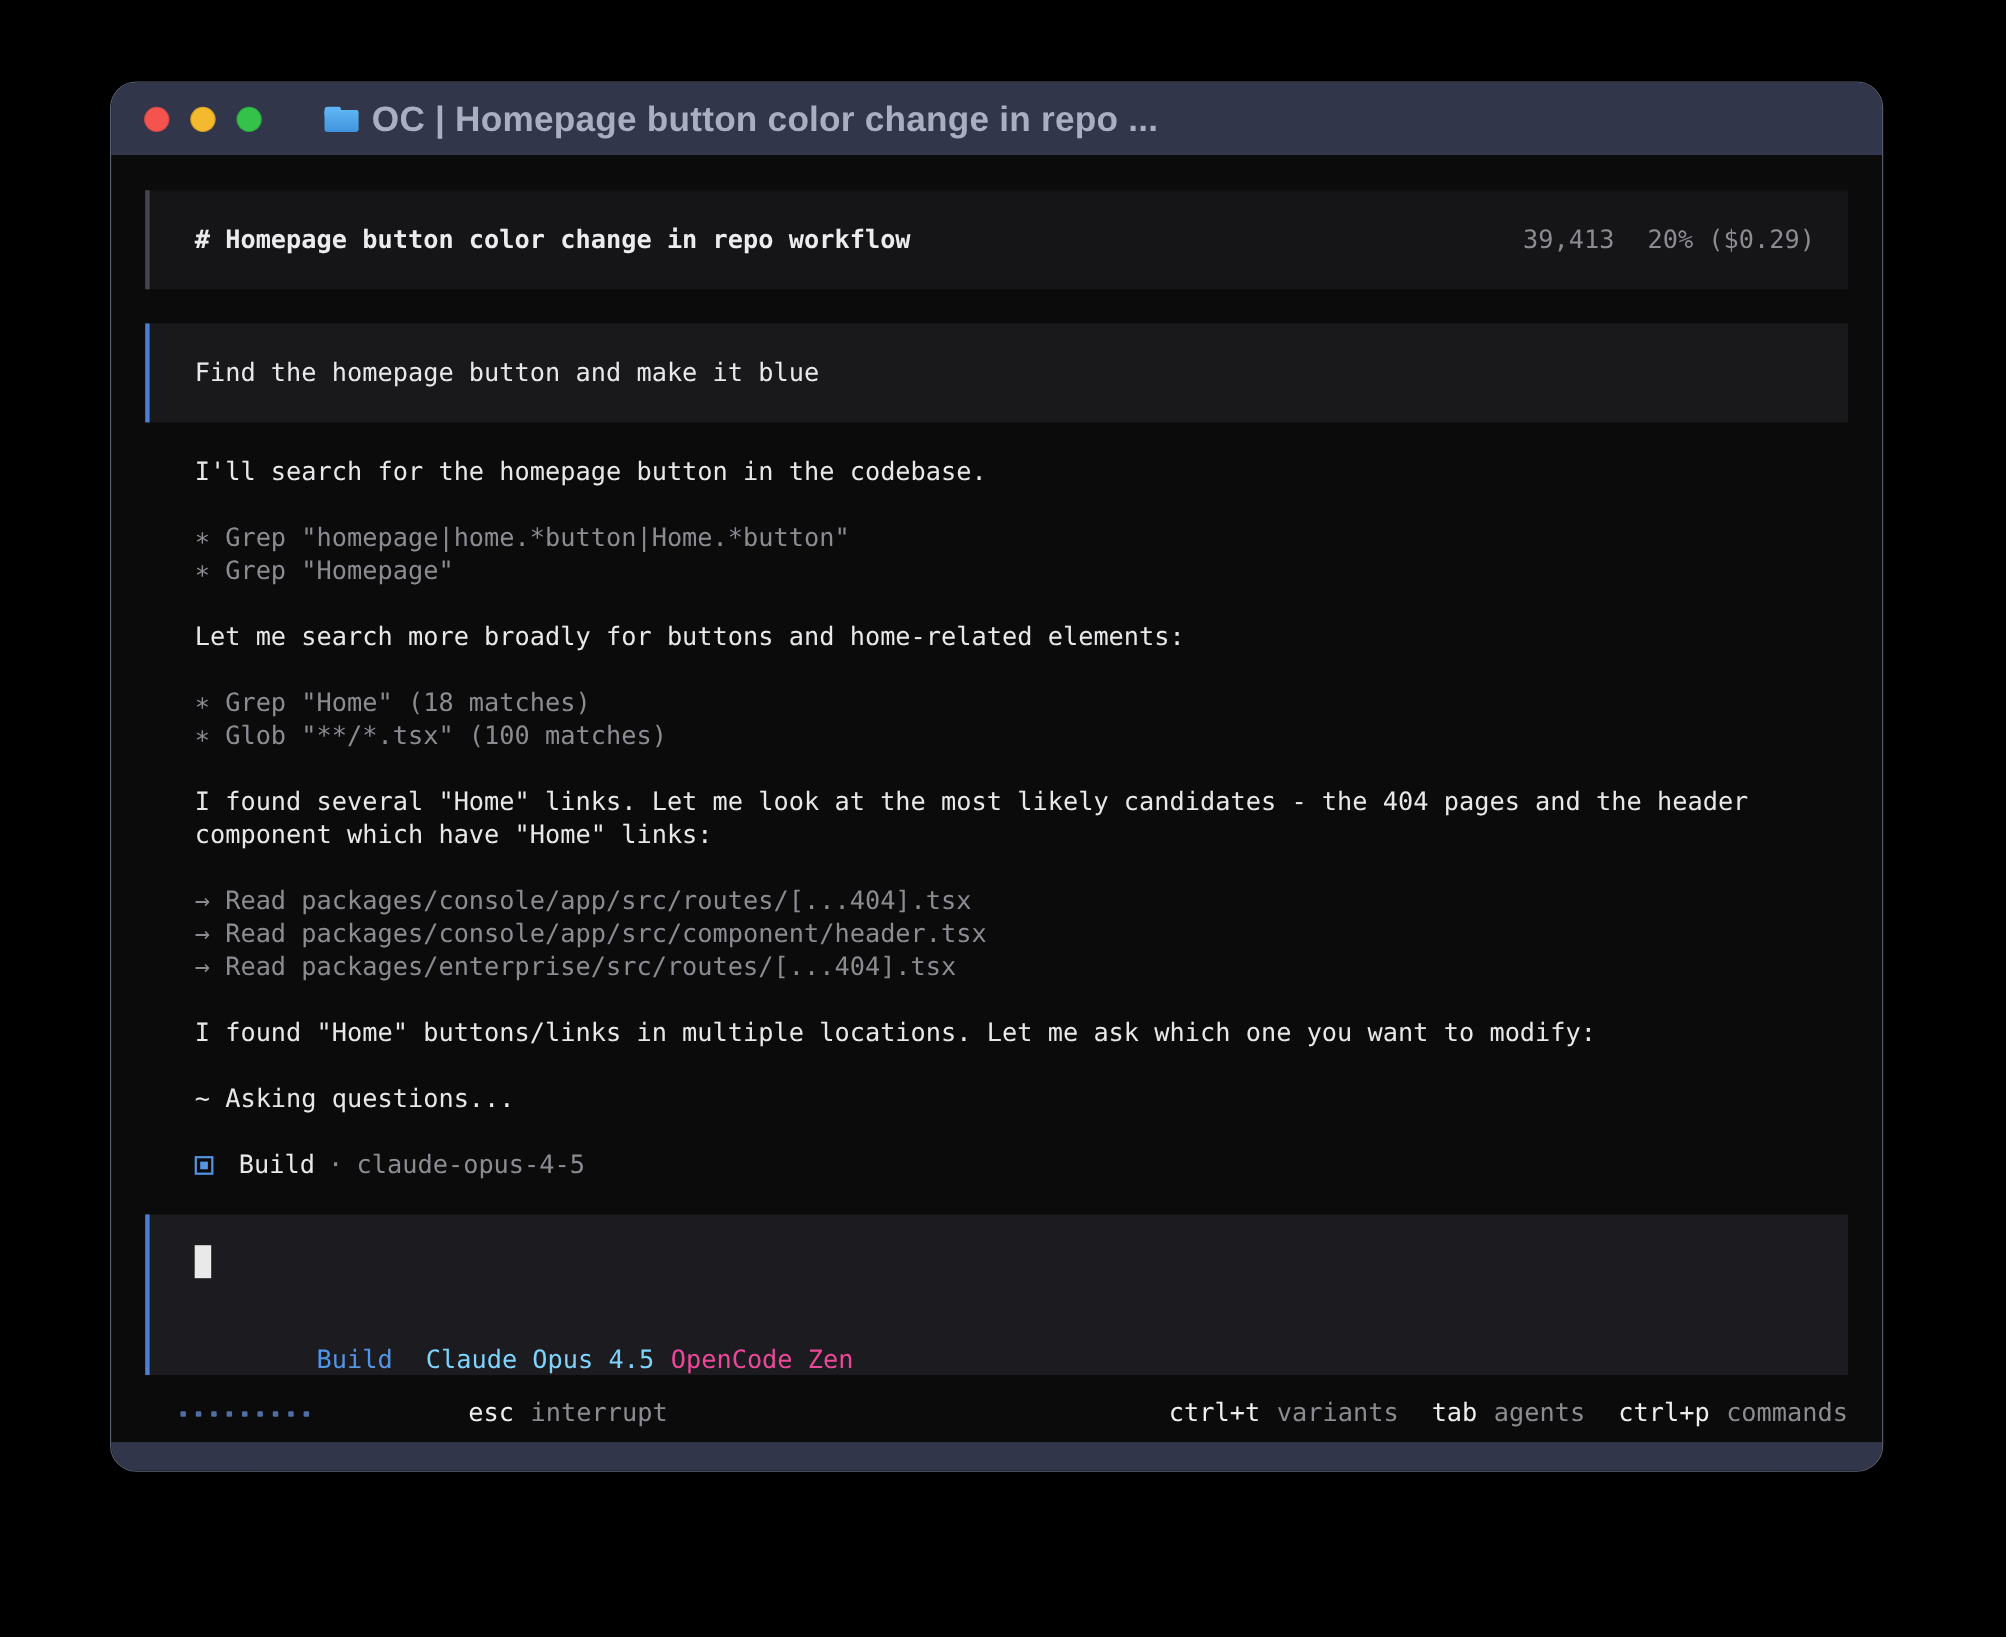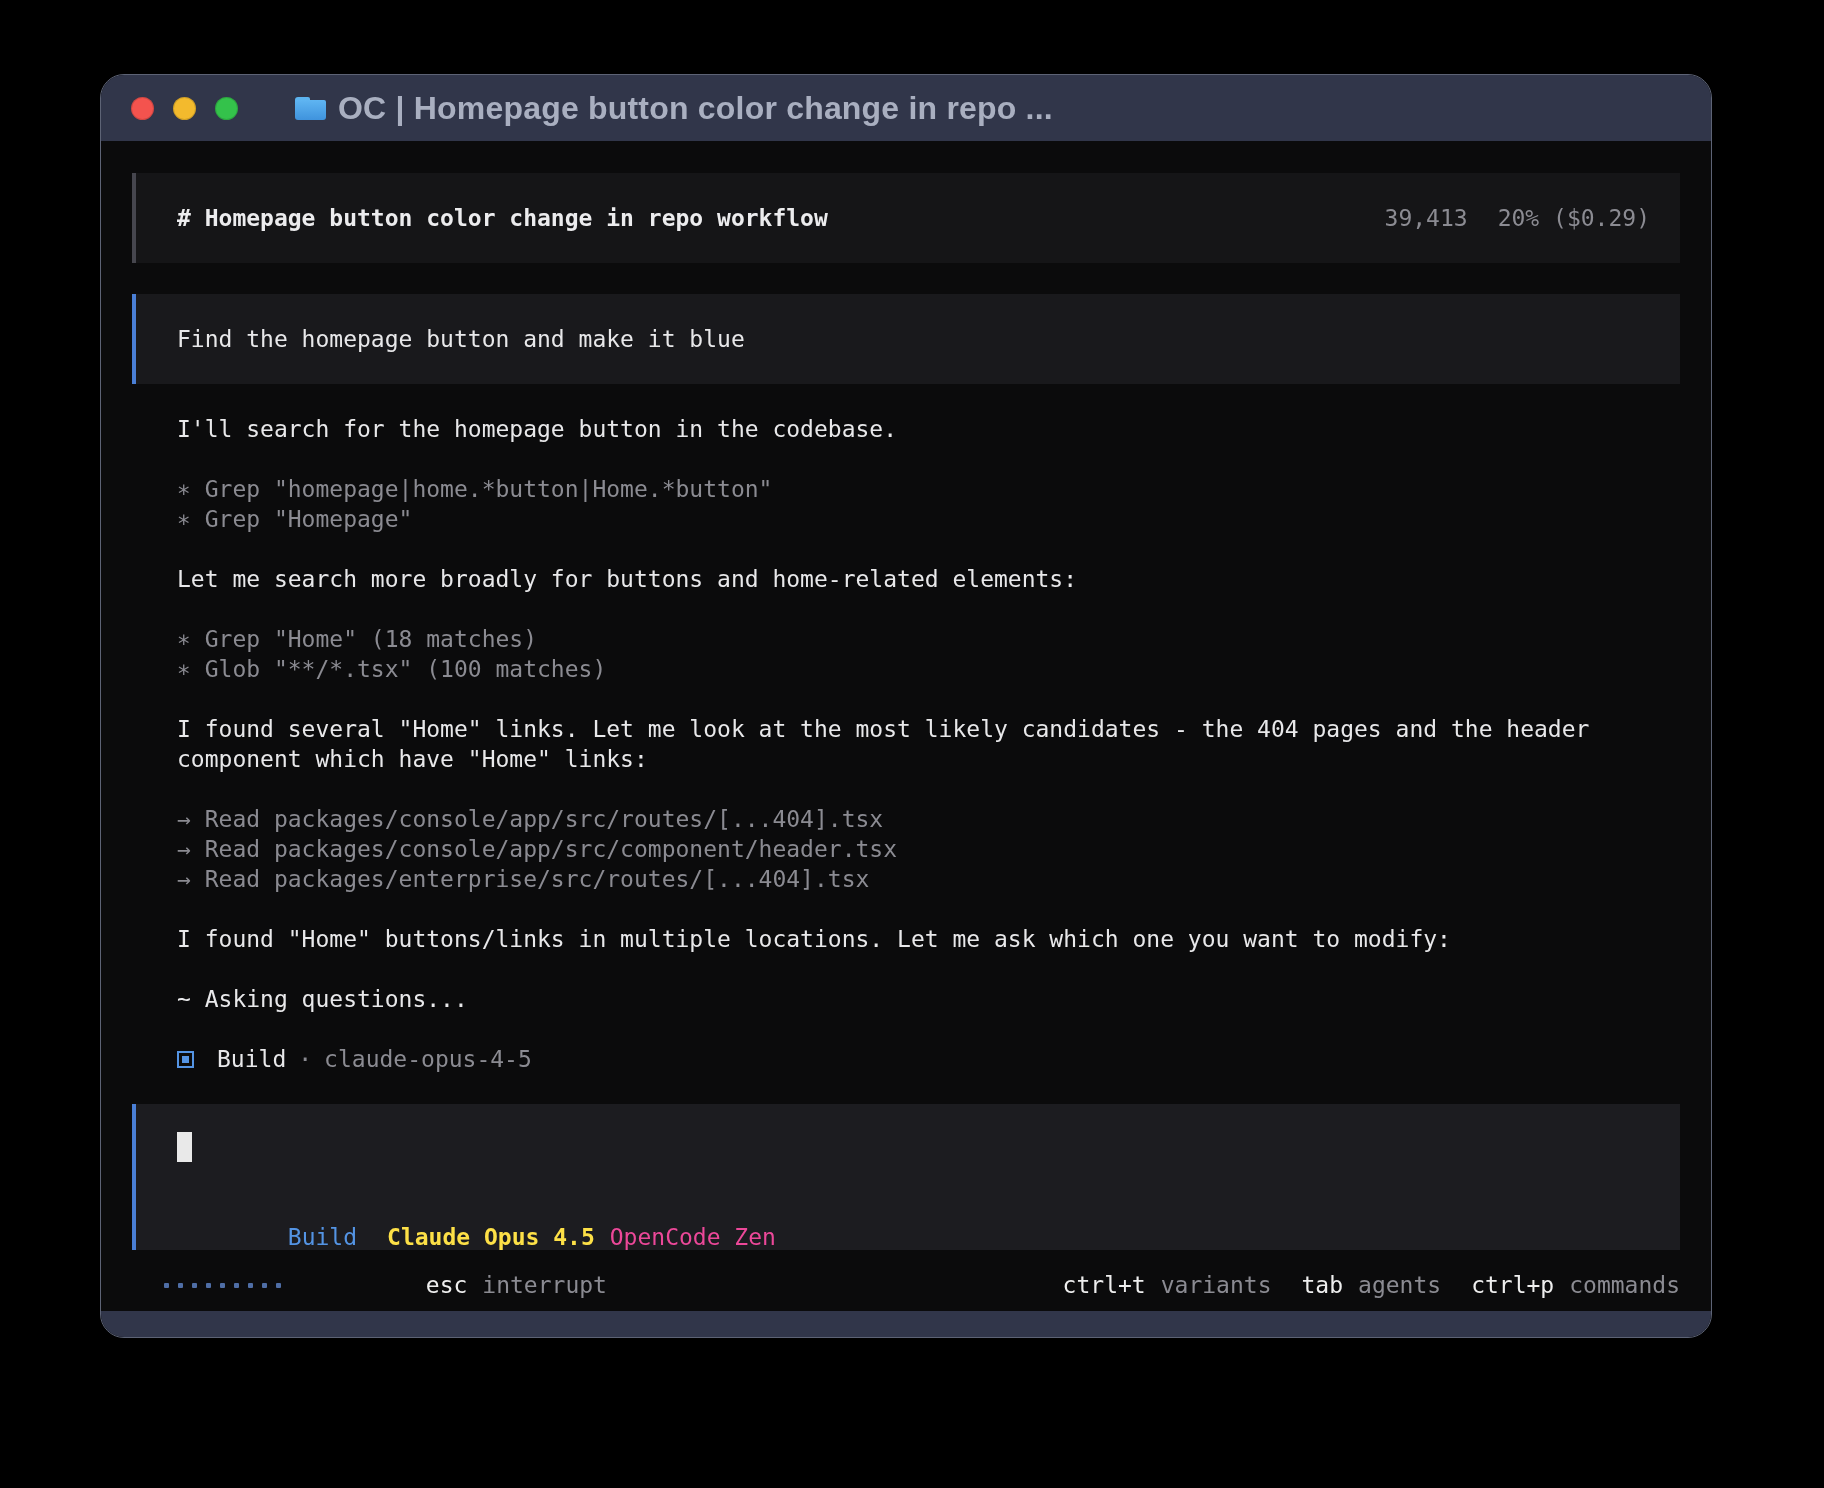--- a/index.html
+++ b/index.html
@@ -124,21 +124,21 @@
     background: #1c1c20;
     border-left: 4px solid #4a7fd6;
     padding: 28px 30px 28px 41px;
     display: flex;
     flex-direction: column;
   }
   .cursor { width: 15px; height: 30px; background: #e9e9e9; }
   .input-spacer { height: 30px; }
   .model-row { height: 30px; white-space: pre; }
   .mode-label { color: #5494e4; margin-right: 30px; }
-  .model-label { color: #fde047; margin-right: 15px; font-weight: bold; }
+  .model-label { color: #7dd3fc; margin-right: 15px; }
   .provider-label { color: #ec4899; }
   
   .status-bar {
     margin-top: 20px;
     height: 30px;
     display: flex;
     align-items: center;
     white-space: pre;
   }
   .spinner-dots {

